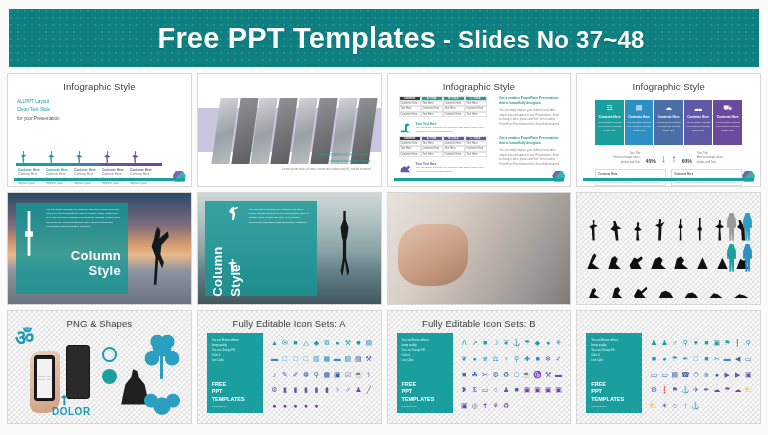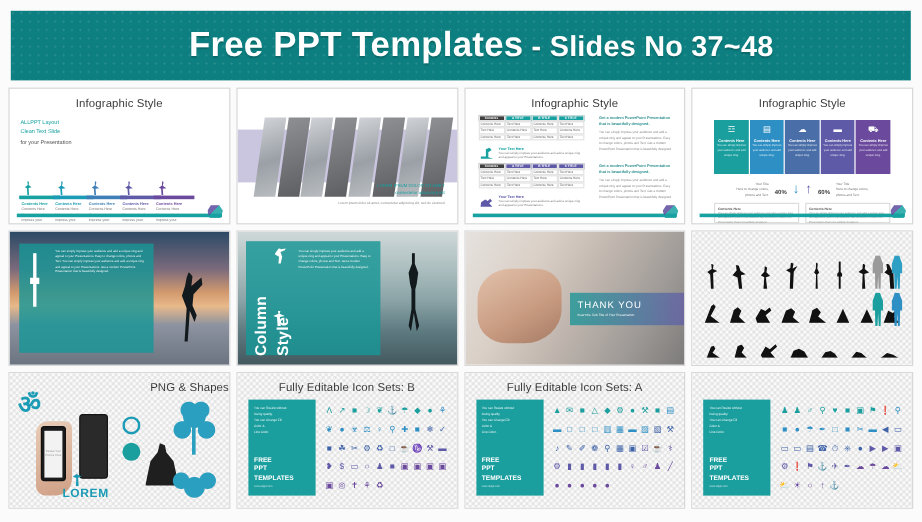--- a/index.html
+++ b/index.html
@@ -432,43 +432,43 @@
     <div class="footerbar"></div>
     <div class="logo"></div>
   </div>
 
   <div class="slide">
     <div class="photo-beach"></div>
     <div class="silhouette" style="right:22px;top:34px;width:22px;height:58px;clip-path:polygon(48% 0,62% 6%,58% 20%,96% 8%,100% 18%,66% 32%,62% 48%,78% 62%,70% 72%,52% 56%,44% 100%,32% 100%,40% 52%,22% 34%,34% 20%,40% 8%);"></div>
     <div class="overlay-teal" style="left:8px;top:10px;width:112px;bottom:10px;padding:5px 6px;">
       <div style="position:absolute;left:6px;top:8px;width:14px;height:45px;background:#fff;clip-path:polygon(40% 0,60% 0,60% 46%,78% 46%,78% 58%,60% 58%,60% 100%,40% 100%,40% 58%,22% 58%,22% 46%,40% 46%);"></div>
       <div class="ov-text" style="margin-left:24px;">You can simply impress your audience and add a unique zing and appeal to your Presentations. Easy to change colors, photos and Text. You can simply impress your audience and add a unique zing and appeal to your Presentations. Get a modern PowerPoint Presentation that is beautifully designed.</div>
+      <div style="position:absolute;right:7px;bottom:16px;text-align:right;">
+        <div class="col-style-label">Column</div>
+        <div class="col-style-label">Style</div>
+      </div>
     </div>
   </div>
 
   <div class="slide">
     <div class="photo-water"></div>
     <div class="silhouette" style="right:26px;top:18px;width:20px;height:76px;clip-path:polygon(44% 0,56% 0,56% 12%,70% 22%,64% 34%,58% 40%,58% 62%,74% 80%,64% 86%,52% 66%,40% 86%,30% 80%,42% 62%,42% 40%,36% 34%,30% 22%,44% 12%);"></div>
     <div class="overlay-teal" style="left:7px;top:8px;width:112px;bottom:8px;padding:5px 6px;">
       <div style="position:absolute;left:4px;top:24px;writing-mode:vertical-rl;transform:rotate(180deg);">
         <span class="col-style-label">Column Style</span>
       </div>
       <div style="position:absolute;left:22px;top:6px;width:12px;height:13px;background:#fff;clip-path:polygon(48% 0,62% 8%,96% 2%,88% 14%,58% 26%,70% 56%,60% 100%,44% 100%,48% 56%,18% 40%,30% 22%);"></div>
       <div style="position:absolute;left:22px;top:58px;width:12px;height:13px;background:#fff;clip-path:polygon(40% 0,58% 6%,52% 22%,88% 36%,54% 42%,60% 100%,38% 100%,34% 44%,8% 36%,44% 22%);"></div>
       <div class="ov-text" style="margin-left:38px;margin-top:2px;">You can simply impress your audience and add a unique zing and appeal to your Presentations. Easy to change colors, photos and Text. Get a modern PowerPoint Presentation that is beautifully designed.</div>
     </div>
   </div>
 
   <div class="slide">
     <div class="photo-hand"></div>
     <div style="position:absolute;left:6%;top:28%;width:38%;height:56%;background:linear-gradient(150deg,#e3c2ac,#c79a80 60%,#a57b64);border-radius:40% 30% 45% 35%;"></div>
-    <div class="ty-band">
-      <div class="ty-t">THANK YOU</div>
-      <div class="ty-s">Insert the Sub Title of Your Presentation</div>
-    </div>
   </div>
 
   <div class="slide">
     <div class="checker"></div>
     <div class="shape-rows">
       <div class="r">
         <div class="pose" style="width:11px;height:21px;clip-path:polygon(40% 0,58% 6%,52% 22%,86% 30%,54% 38%,58% 100%,38% 100%,32% 44%,10% 34%,44% 22%);"></div>
         <div class="pose" style="width:13px;height:20px;clip-path:polygon(30% 0,48% 4%,60% 26%,92% 40%,62% 44%,70% 100%,50% 100%,40% 54%,8% 44%,34% 24%);"></div>
         <div class="pose" style="width:11px;height:19px;clip-path:polygon(44% 0,62% 8%,56% 28%,84% 44%,52% 50%,62% 100%,34% 100%,40% 50%,14% 42%,40% 26%);"></div>
         <div class="pose" style="width:12px;height:22px;clip-path:polygon(46% 0,64% 6%,58% 24%,92% 14%,66% 36%,60% 100%,38% 100%,42% 40%,12% 30%,42% 22%);"></div>
@@ -500,49 +500,114 @@
     <div class="people">
       <div class="person" style="background:#9a9a9a;clip-path:polygon(36% 0,64% 0,72% 12%,84% 26%,84% 54%,70% 54%,68% 100%,56% 100%,52% 62%,48% 100%,34% 100%,32% 54%,16% 54%,16% 26%,28% 12%);"></div>
       <div class="person" style="background:#2e9fc4;clip-path:polygon(36% 0,64% 0,72% 12%,84% 26%,84% 54%,70% 54%,68% 100%,56% 100%,52% 62%,48% 100%,34% 100%,32% 54%,16% 54%,16% 26%,28% 12%);"></div>
       <div class="person" style="background:#1b9e9e;clip-path:polygon(36% 0,64% 0,72% 12%,84% 26%,84% 54%,70% 54%,68% 100%,56% 100%,52% 62%,48% 100%,34% 100%,32% 54%,16% 54%,16% 26%,28% 12%);"></div>
       <div class="person" style="background:#2e8fc4;clip-path:polygon(36% 0,64% 0,72% 12%,84% 26%,84% 54%,70% 54%,68% 100%,56% 100%,52% 62%,48% 100%,34% 100%,32% 54%,16% 54%,16% 26%,28% 12%);"></div>
     </div>
   </div>
 
   <div class="slide">
     <div class="checker"></div>
-    <div class="s-title" style="position:relative;text-align:right;">PNG &amp; Shapes</div>
+    <div class="s-title" style="position:relative;">PNG &amp; Shapes</div>
     <div class="om">ॐ</div>
 
     <div style="position:absolute;left:22px;top:40px;width:30px;height:62px;background:linear-gradient(160deg,#e9cdb8,#cf9f85);border-radius:10px 6px 14px 8px;"></div>
     <div class="phone" style="left:26px;top:44px;width:21px;height:46px;background:#1b1b1b;border:1.4px solid #101010;">
       <div style="position:absolute;inset:2.2px 1.6px;background:#f2f2f2;display:flex;align-items:center;justify-content:center;">
         <span style="font-size:2.4px;color:#9b9b9b;text-align:center;">Please Your Picture Here</span>
       </div>
     </div>
     <div class="phone" style="left:58px;top:34px;width:24px;height:54px;background:#2a2a2a;border:1.5px solid #151515;"></div>
 
     <div class="ring" style="left:94px;top:36px;width:15px;height:15px;border:2.6px solid #1b9bb5;"></div>
     <div class="ring" style="left:94px;top:58px;width:15px;height:15px;background:#1b9e9e;"></div>
 
     <div style="position:absolute;left:112px;top:58px;width:30px;height:42px;background:#1f1f1f;clip-path:polygon(44% 0,58% 4%,62% 18%,82% 36%,90% 62%,96% 84%,4% 84%,10% 62%,18% 36%,38% 18%);"></div>
 
-    <div class="yoga-word" style="left:44px;bottom:6px;">LOREM</div>
+    <div class="yoga-word" style="left:44px;bottom:6px;">DOLOR</div>
     <div style="position:absolute;left:52px;bottom:18px;width:9px;height:10px;background:#1b9bb5;clip-path:polygon(42% 0,58% 8%,90% 20%,56% 32%,62% 100%,36% 100%,40% 34%,8% 24%);"></div>
 
     <div style="position:absolute;right:6px;top:16px;width:46px;height:92px;background:
            radial-gradient(circle at 50% 22%, #2a9fc0 12%, transparent 13%),
            radial-gradient(circle at 28% 34%, #2a9fc0 10%, transparent 11%),
            radial-gradient(circle at 72% 34%, #2a9fc0 10%, transparent 11%),
            radial-gradient(circle at 40% 16%, #2a9fc0 8%, transparent 9%),
            radial-gradient(circle at 62% 16%, #2a9fc0 8%, transparent 9%),
            radial-gradient(circle at 50% 86%, #2a9fc0 10%, transparent 11%),
            radial-gradient(circle at 26% 80%, #2a9fc0 8%, transparent 9%),
            radial-gradient(circle at 74% 80%, #2a9fc0 8%, transparent 9%),
            linear-gradient(#2a9fc0,#2a9fc0) 50% 40%/3px 26% no-repeat;"></div>
+  </div>
+
+  <div class="slide">
+    <div class="checker"></div>
+    <div class="s-title" style="position:relative;">Fully Editable Icon Sets: A</div>
+    <div class="icon-panel">
+      <div class="pt" style="white-space:pre-line;">You can Resize without
+losing quality.
+You can Change Fill
+Color &amp;
+Line Color.</div>
+      <div>
+        <div class="pf" style="white-space:pre-line;">FREE
+PPT
+TEMPLATES</div>
+        <div class="pu">www.allppt.com</div>
+      </div>
+    </div>
+    <div class="icon-grid" id="grid-a">
+        <span style="color: rgb(27, 158, 158);">▲</span>
+        <span style="color: rgb(27, 158, 158);">✉</span>
+        <span style="color: rgb(27, 158, 158);">■</span>
+        <span style="color: rgb(27, 158, 158);">△</span>
+        <span style="color: rgb(27, 158, 158);">◆</span>
+        <span style="color: rgb(27, 158, 158);">⚙</span>
+        <span style="color: rgb(27, 158, 158);">●</span>
+        <span style="color: rgb(27, 158, 158);">⚒</span>
+        <span style="color: rgb(27, 158, 158);">■</span>
+        <span style="color: rgb(46, 143, 196);">▤</span>
+        <span style="color: rgb(46, 143, 196);">▬</span>
+        <span style="color: rgb(46, 143, 196);">□</span>
+        <span style="color: rgb(46, 143, 196);">□</span>
+        <span style="color: rgb(46, 143, 196);">□</span>
+        <span style="color: rgb(46, 143, 196);">▥</span>
+        <span style="color: rgb(46, 143, 196);">▦</span>
+        <span style="color: rgb(46, 143, 196);">▬</span>
+        <span style="color: rgb(46, 143, 196);">▨</span>
+        <span style="color: rgb(63, 99, 168);">▧</span>
+        <span style="color: rgb(63, 99, 168);">⚒</span>
+        <span style="color: rgb(63, 99, 168);">♪</span>
+        <span style="color: rgb(63, 99, 168);">✎</span>
+        <span style="color: rgb(63, 99, 168);">✐</span>
+        <span style="color: rgb(63, 99, 168);">❁</span>
+        <span style="color: rgb(63, 99, 168);">⚲</span>
+        <span style="color: rgb(63, 99, 168);">▦</span>
+        <span style="color: rgb(63, 99, 168);">▣</span>
+        <span style="color: rgb(95, 90, 168);">☑</span>
+        <span style="color: rgb(95, 90, 168);">☕</span>
+        <span style="color: rgb(95, 90, 168);">⚕</span>
+        <span style="color: rgb(95, 90, 168);">⚙</span>
+        <span style="color: rgb(95, 90, 168);">▮</span>
+        <span style="color: rgb(95, 90, 168);">▮</span>
+        <span style="color: rgb(95, 90, 168);">▮</span>
+        <span style="color: rgb(95, 90, 168);">▮</span>
+        <span style="color: rgb(95, 90, 168);">▮</span>
+        <span style="color: rgb(107, 74, 158);">♀</span>
+        <span style="color: rgb(107, 74, 158);">♂</span>
+        <span style="color: rgb(107, 74, 158);">♟</span>
+        <span style="color: rgb(107, 74, 158);">╱</span>
+        <span style="color: rgb(107, 74, 158);">●</span>
+        <span style="color: rgb(107, 74, 158);">●</span>
+        <span style="color: rgb(107, 74, 158);">●</span>
+        <span style="color: rgb(107, 74, 158);">●</span>
+        <span style="color: rgb(107, 74, 158);">●</span>
+      </div>
   </div>
 
   <div class="slide">
     <div class="checker"></div>
     <div class="s-title" style="position:relative;">Fully Editable Icon Sets: B</div>
     <div class="icon-panel">
       <div class="pt" style="white-space:pre-line;">You can Resize without
 losing quality.
 You can Change Fill
 Color &amp;
@@ -598,85 +663,20 @@
         <span style="color: rgb(107, 74, 158);">▣</span>
         <span style="color: rgb(107, 74, 158);">◎</span>
         <span style="color: rgb(107, 74, 158);">✝</span>
         <span style="color: rgb(107, 74, 158);">⚘</span>
         <span style="color: rgb(107, 74, 158);">♻</span>
       </div>
   </div>
 
   <div class="slide">
     <div class="checker"></div>
-    <div class="s-title" style="position:relative;">Fully Editable Icon Sets: A</div>
-    <div class="icon-panel">
-      <div class="pt" style="white-space:pre-line;">You can Resize without
-losing quality.
-You can Change Fill
-Color &amp;
-Line Color.</div>
-      <div>
-        <div class="pf" style="white-space:pre-line;">FREE
-PPT
-TEMPLATES</div>
-        <div class="pu">www.allppt.com</div>
-      </div>
-    </div>
-    <div class="icon-grid" id="grid-a">
-        <span style="color: rgb(27, 158, 158);">▲</span>
-        <span style="color: rgb(27, 158, 158);">✉</span>
-        <span style="color: rgb(27, 158, 158);">■</span>
-        <span style="color: rgb(27, 158, 158);">△</span>
-        <span style="color: rgb(27, 158, 158);">◆</span>
-        <span style="color: rgb(27, 158, 158);">⚙</span>
-        <span style="color: rgb(27, 158, 158);">●</span>
-        <span style="color: rgb(27, 158, 158);">⚒</span>
-        <span style="color: rgb(27, 158, 158);">■</span>
-        <span style="color: rgb(46, 143, 196);">▤</span>
-        <span style="color: rgb(46, 143, 196);">▬</span>
-        <span style="color: rgb(46, 143, 196);">□</span>
-        <span style="color: rgb(46, 143, 196);">□</span>
-        <span style="color: rgb(46, 143, 196);">□</span>
-        <span style="color: rgb(46, 143, 196);">▥</span>
-        <span style="color: rgb(46, 143, 196);">▦</span>
-        <span style="color: rgb(46, 143, 196);">▬</span>
-        <span style="color: rgb(46, 143, 196);">▨</span>
-        <span style="color: rgb(63, 99, 168);">▧</span>
-        <span style="color: rgb(63, 99, 168);">⚒</span>
-        <span style="color: rgb(63, 99, 168);">♪</span>
-        <span style="color: rgb(63, 99, 168);">✎</span>
-        <span style="color: rgb(63, 99, 168);">✐</span>
-        <span style="color: rgb(63, 99, 168);">❁</span>
-        <span style="color: rgb(63, 99, 168);">⚲</span>
-        <span style="color: rgb(63, 99, 168);">▦</span>
-        <span style="color: rgb(63, 99, 168);">▣</span>
-        <span style="color: rgb(95, 90, 168);">☑</span>
-        <span style="color: rgb(95, 90, 168);">☕</span>
-        <span style="color: rgb(95, 90, 168);">⚕</span>
-        <span style="color: rgb(95, 90, 168);">⚙</span>
-        <span style="color: rgb(95, 90, 168);">▮</span>
-        <span style="color: rgb(95, 90, 168);">▮</span>
-        <span style="color: rgb(95, 90, 168);">▮</span>
-        <span style="color: rgb(95, 90, 168);">▮</span>
-        <span style="color: rgb(95, 90, 168);">▮</span>
-        <span style="color: rgb(107, 74, 158);">♀</span>
-        <span style="color: rgb(107, 74, 158);">♂</span>
-        <span style="color: rgb(107, 74, 158);">♟</span>
-        <span style="color: rgb(107, 74, 158);">╱</span>
-        <span style="color: rgb(107, 74, 158);">●</span>
-        <span style="color: rgb(107, 74, 158);">●</span>
-        <span style="color: rgb(107, 74, 158);">●</span>
-        <span style="color: rgb(107, 74, 158);">●</span>
-        <span style="color: rgb(107, 74, 158);">●</span>
-      </div>
-  </div>
-
-  <div class="slide">
-    <div class="checker"></div>
     <div class="icon-panel">
       <div class="pt" style="white-space:pre-line;">You can Resize without
 losing quality.
 You can Change Fill
 Color &amp;
 Line Color.</div>
       <div>
         <div class="pf" style="white-space:pre-line;">FREE
 PPT
 TEMPLATES</div>

